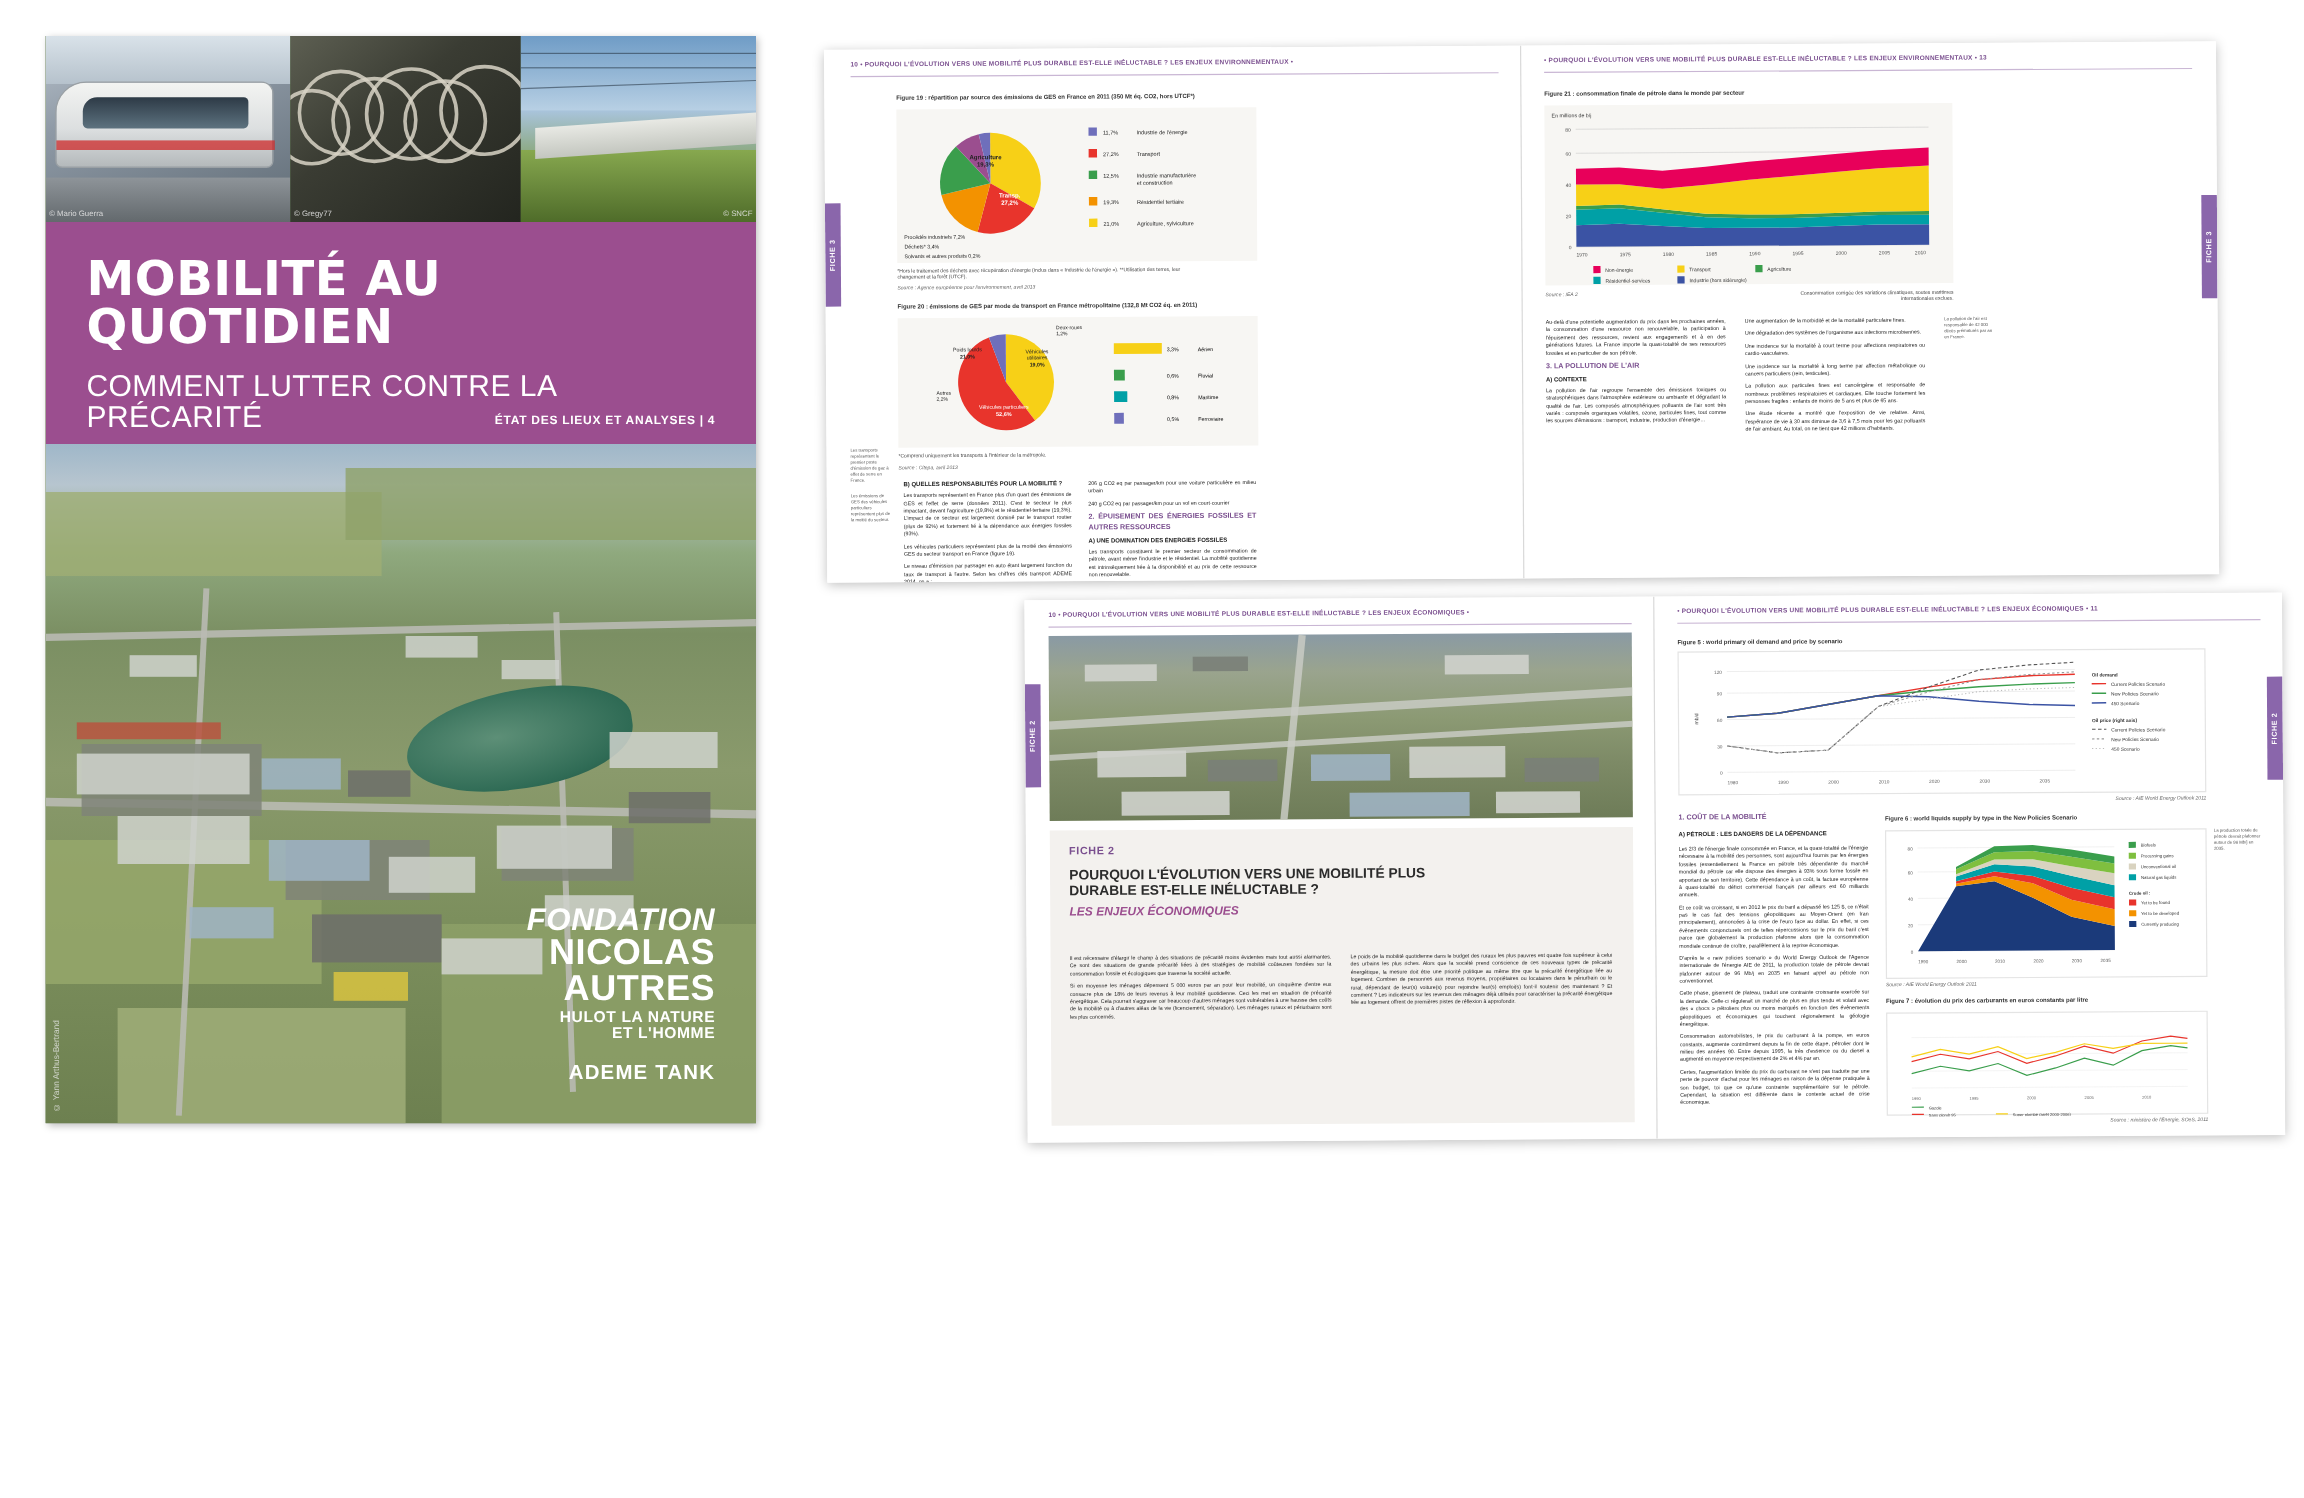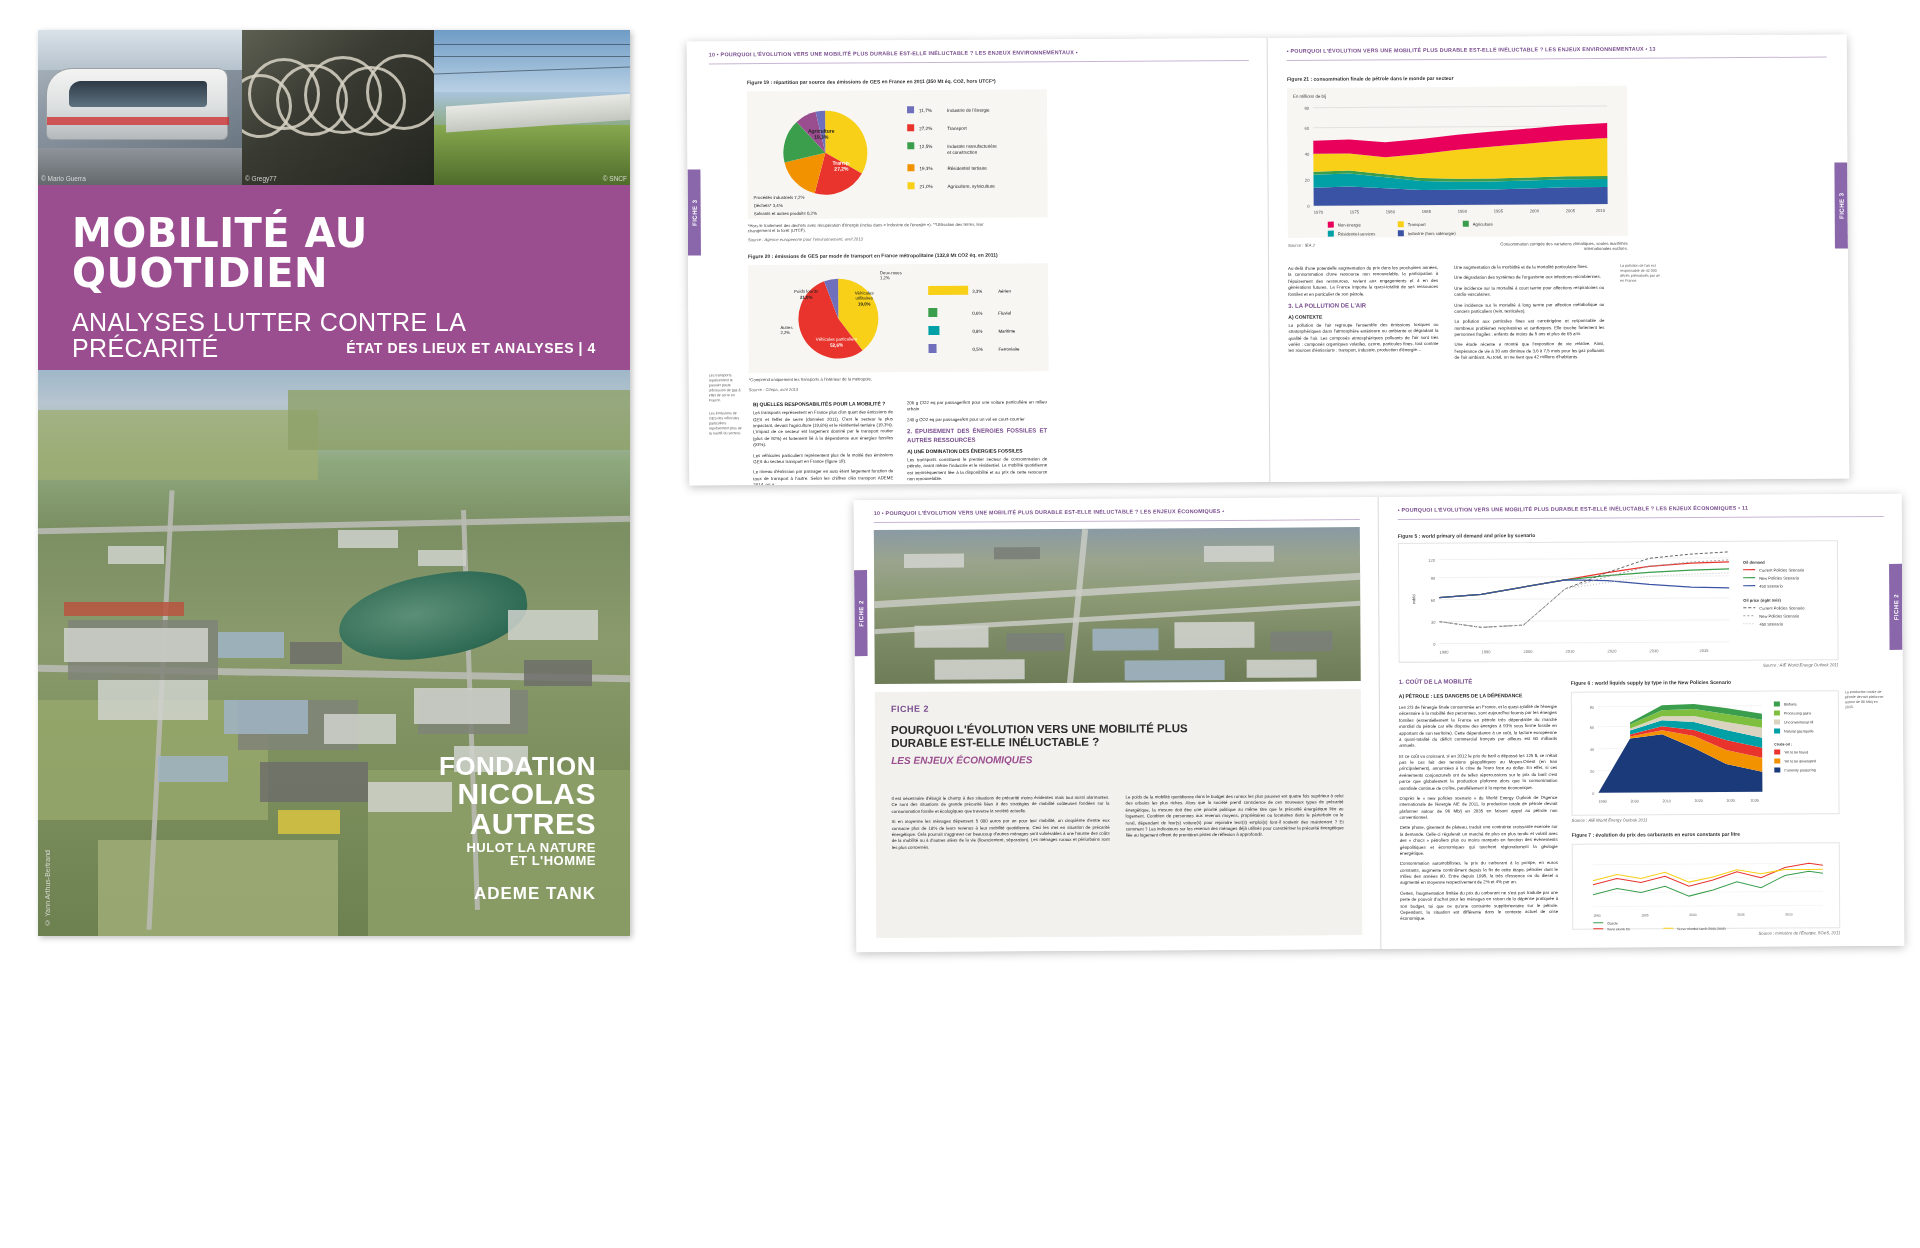--- a/index.html
+++ b/index.html
@@ -77,21 +77,21 @@
     font-size: 40px; font-weight: 700; letter-spacing: 0.5px;
     line-height: 1; margin: 0 0 16px 0;
     font-family: "DejaVu Sans", sans-serif;
   }
   .cover-sub {
     font-size: 25px; font-weight: 400; letter-spacing: 0.4px;
     margin: 0; line-height: 1.05;
   }
   .cover-kicker {
     position: absolute; right: 34px; bottom: 14px;
-    font-size: 14px; font-weight: 700; letter-spacing: .6px;
+    font-size: 10px; font-weight: 700; letter-spacing: .6px;
   }
   .cover-photo {
     position: absolute; left: 0; top: 340px; width: 100%; bottom: 0;
     background:
       linear-gradient(180deg, #9fb7c9 0%, #b7c5cf 6%, #8fa97e 16%, #7b8f63 28%, #8a9a6c 48%, #7c8f5d 70%, #6d8050 100%);
     overflow: hidden;
   }
   .field { position: absolute; background: #8ba05f; opacity: .8; }
   .roof { position: absolute; background: #cfd2cc; opacity: .85; }
   .roof.blue { background: #9fb4c6; }
@@ -107,21 +107,21 @@
   .road {
     position: absolute; background: #b9bab2; opacity:.9;
   }
   .lot {
     position: absolute; background: #7f8478; opacity: .85;
   }
   .cover-logo {
     position: absolute; right: 34px; bottom: 34px; text-align: right;
     color: #fff; line-height: 1.0;
   }
-  .logo-l1 { font-size: 26px; font-weight: 700; letter-spacing: .5px; }
+  .logo-l1 { font-size: 26px; font-weight: 700; letter-spacing: .5px; font-style: italic; }
   .logo-l2 { font-size: 30px; font-weight: 700; letter-spacing: .5px; }
   .logo-l3 { font-size: 30px; font-weight: 700; letter-spacing: .5px; }
   .logo-l4 { font-size: 13px; font-weight: 700; letter-spacing: .5px; margin-top: 2px; }
   .logo-l5 { font-size: 13px; font-weight: 700; letter-spacing: .5px; }
   .logo-tt { font-size: 17px; font-weight: 700; letter-spacing: 1px; margin-top: 18px; }
   .credit-v {
     position: absolute; left: 6px; bottom: 10px;
     font-size: 7px; color: #e9e9e9; opacity:.8;
     writing-mode: vertical-rl; transform: rotate(180deg);
   }
@@ -215,21 +215,21 @@
       <div class="train-wire" style="left:0;right:0;top:26px;"></div>
       <div class="train-wire" style="left:0;right:0;top:40px;transform:rotate(-2deg);"></div>
       <div class="train-grass"></div>
       <div class="train-bridge"></div>
       <div class="credit-s" style="right:3px;bottom:3px;">© SNCF</div>
     </div>
   </div>
 
   <div class="cover-title-band">
     <h1 class="cover-title">MOBILITÉ AU QUOTIDIEN</h1>
-    <div class="cover-sub">ANALYSES LUTTER CONTRE LA PRÉCARITÉ</div>
+    <div class="cover-sub">COMMENT LUTTER CONTRE LA PRÉCARITÉ</div>
     <div class="cover-kicker">ÉTAT DES LIEUX ET ANALYSES | 4</div>
   </div>
 
   <div class="cover-photo">
     <div class="field" style="left:-20px;top:40px;width:300px;height:70px;background:#9fae74;"></div>
     <div class="field" style="left:250px;top:20px;width:380px;height:60px;background:#8fa169;"></div>
     <div class="field" style="left:-20px;top:330px;width:250px;height:120px;background:#97a96b;"></div>
     <div class="field" style="left:330px;top:400px;width:300px;height:170px;background:#8ea169;"></div>
     <div class="field" style="left:60px;top:470px;width:240px;height:110px;background:#a2b07a;"></div>
 

